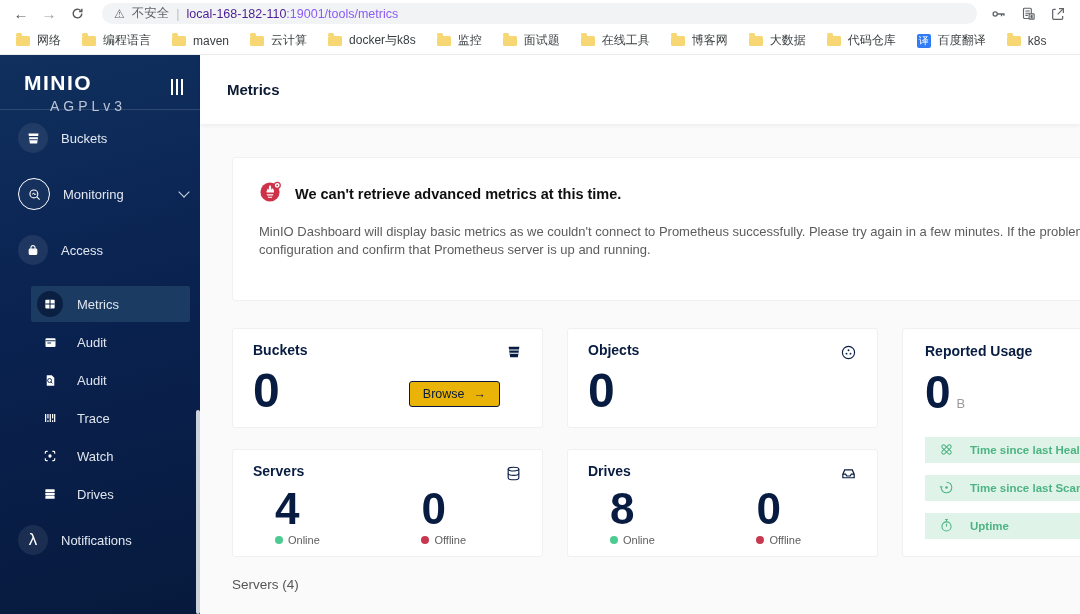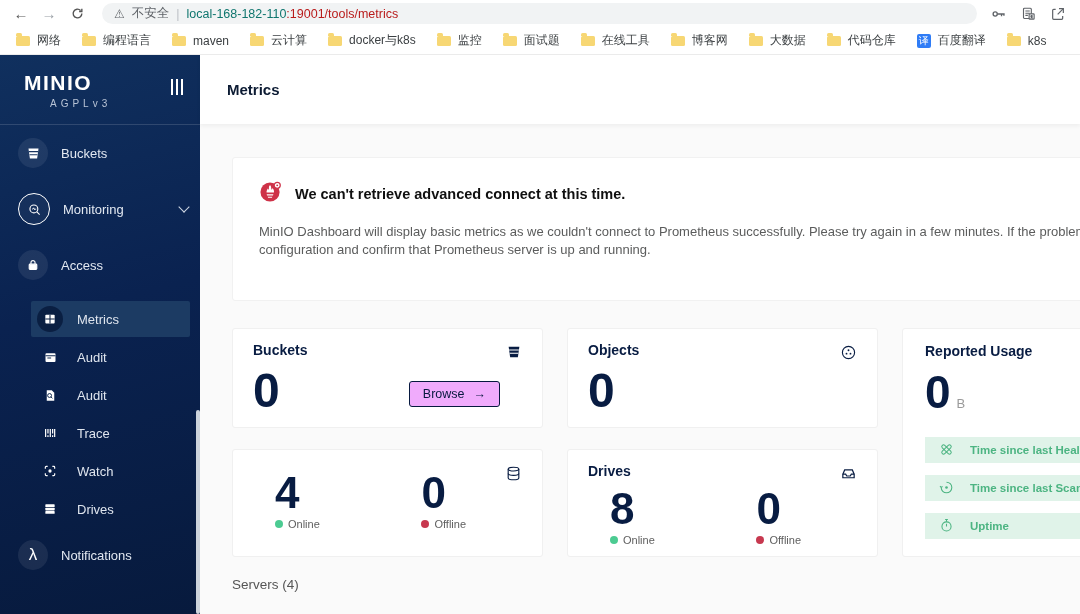--- a/index.html
+++ b/index.html
@@ -7,40 +7,40 @@
   .screen { width:1080px; height:614px; position:relative; overflow:hidden; background:#fff; }
 
   
   .chrome { height:27px; display:flex; align-items:center; padding:0 10px; gap:6px; background:#fff; }
   .nav-ic { width:22px; text-align:center; color:#555; font-size:15px; line-height:1; cursor:pointer; }
   .nav-ic.fwd { color:#9aa0a6; }
   .nav-ic svg { display:block; margin:0 auto; }
   .addr { flex:1; height:21px; background:#f1f3f4; border-radius:11px; display:flex; align-items:center; padding:0 12px; margin:0 8px; font-size:12.5px; color:#5f6368; gap:7px; }
   .addr .tri { font-size:12px; color:#5f6368; }
   .addr .sep { color:#bdc1c6; }
-  .addr .host { color:#0f766e; }
-  .addr .path { color:#b91c1c; }
+  .addr .host { color:#4c1d95; }
+  .addr .path { color:#8b5cf6; }
   .chrome-right { display:flex; align-items:center; gap:14px; color:#5f6368; padding-right:4px; }
   .chrome-right svg { display:block; }
 
   
   .bookmarks { height:28px; display:flex; align-items:center; gap:21px; padding:0 16px; font-size:12px; color:#3c4043; background:#fff; border-bottom:1px solid #ececec; white-space:nowrap; overflow:hidden; }
   .bm { display:flex; align-items:center; gap:7px; cursor:pointer; }
   .folder { width:14px; height:10px; background:#f7d774; border-radius:1.5px; position:relative; flex:none; }
   .folder::before { content:""; position:absolute; top:-3px; left:0; width:6px; height:3px; background:#f7d774; border-radius:1.5px 1.5px 0 0; }
   .tr-badge { width:14px; height:14px; background:#2f7cf6; color:#fff; font-size:10px; border-radius:2px; display:flex; align-items:center; justify-content:center; flex:none; }
 
   
   .app { display:flex; height:559px; }
 
   
   .sidebar { width:200px; flex:none; background:linear-gradient(165deg,#10305e 0%,#0a2250 45%,#071a3d 100%); color:#fff; position:relative; overflow:hidden; }
-  .logo-area { height:70px; padding:16px 0 8px 24px; border-bottom:1px solid rgba(255,255,255,.14); position:relative; }
+  .logo-area { height:55px; padding:16px 0 8px 24px; border-bottom:1px solid rgba(255,255,255,.14); position:relative; }
   .logo { font-size:21px; font-weight:700; letter-spacing:1.5px; color:#fff; }
-  .license { font-size:10px; letter-spacing:4px; color:#b9c4d6; margin:3px 8px 0 26px; }
+  .license { font-size:14px; letter-spacing:4px; color:#b9c4d6; margin:3px 8px 0 26px; }
   .collapse { position:absolute; right:17px; top:24px; display:flex; gap:2.5px; cursor:pointer; }
   .collapse i { width:2.5px; height:16px; background:#fff; display:block; }
   .nav { padding-top:8px; }
   .nav-item { height:40px; margin:0 12px 16px 18px; display:flex; align-items:center; gap:13px; cursor:pointer; }
   .ic-circle { width:30px; height:30px; border-radius:50%; background:rgba(255,255,255,.08); display:flex; align-items:center; justify-content:center; flex:none; }
   .ic-circle.ring { border:1px solid #fff; width:32px; height:32px; background:rgba(255,255,255,.04); }
   .nav-label { font-size:13px; color:#e2e8f1; }
   .chev { margin-left:auto; width:8px; height:8px; border-right:1.6px solid #cfd8e4; border-bottom:1.6px solid #cfd8e4; flex:none; }
   .chev.up { transform:rotate(-135deg) translate(-2px,-2px); }
   .chev.down { transform:rotate(45deg); margin-top:-4px; }
@@ -63,21 +63,21 @@
   .warn-title { font-size:14.5px; font-weight:700; color:#101010; }
   .warn-body { font-size:13px; color:#5b5c5c; line-height:1.35; margin-bottom:20px; max-width:1042px; }
   .warn-link { font-size:12.5px; color:#2781B0; text-decoration:underline; cursor:pointer; display:inline-block; }
 
   .grid { display:grid; grid-template-columns:311px 311px 430px; grid-template-rows:100px 108px; column-gap:24px; row-gap:21px; }
   .card { background:#fff; border:1px solid #f0f0f0; border-radius:3px; padding:13px 20px; position:relative; }
   .card-title { font-size:14px; font-weight:700; color:#081C42; }
   .corner-ic { position:absolute; top:15px; right:20px; color:#081C42; }
   .big { font-size:48px; font-weight:700; color:#081C42; line-height:1; }
   .val-row { display:flex; align-items:flex-end; margin-top:9px; }
-  .browse-btn { position:absolute; right:42px; bottom:20px; border:1px solid #07193f; border-radius:3px; background:#f0abfc; padding:5px 13px; font-size:12.5px; color:#07193f; display:flex; align-items:center; gap:9px; cursor:pointer; font-family:"Liberation Sans",sans-serif; }
+  .browse-btn { position:absolute; right:42px; bottom:20px; border:1px solid #07193f; border-radius:3px; background:#eab308; padding:5px 13px; font-size:12.5px; color:#07193f; display:flex; align-items:center; gap:9px; cursor:pointer; font-family:"Liberation Sans",sans-serif; }
   .stats { display:flex; justify-content:space-between; padding:0 56px 0 22px; margin-top:8px; }
   .stat { display:flex; flex-direction:column; align-items:flex-start; }
   .stat .big { font-size:44px; }
   .stat-label { font-size:11px; color:#5e5e5e; display:flex; align-items:center; gap:5px; margin-top:3px; }
   .dot { width:8px; height:8px; border-radius:50%; display:inline-block; flex:none; }
   .dot.on { background:#4CCB92; }
   .dot.off { background:#C7384F; }
 
   .usage-card { grid-column:3; grid-row:1 / 3; padding:14px 0 0 22px; }
   .usage-val { display:flex; align-items:flex-end; gap:6px; margin:10px 0 22px; }
@@ -308,21 +308,21 @@
         <div class="warn-card">
           <div class="warn-head">
             <span>
               <svg width="23" height="23" viewBox="0 0 24 24">
                   <circle cx="11.5" cy="12.5" r="10" fill="#CE3248"></circle>
                   <path fill="#fff" d="M11.5 5.2c1.7 1.9.9 3.7 1.7 5 .5-.3.8-1 .8-1.8 1.3 1.3 1.9 2.9 1.6 4.6H7.9c-.3-2 .9-3 1.2-4.2.4.6.5 1.1 1 1.4.7-1.6-.5-3.1 1.4-5zM8 14.8h7l-.4 1.5H8.4zM9.1 17.4h4.8l-.4 1.2H9.5z"></path>
                   <circle cx="19" cy="5.6" r="3.2" fill="#fff" stroke="#CE3248" stroke-width="1.3"></circle>
                   <circle cx="19" cy="5.6" r="1" fill="#CE3248"></circle>
                 </svg>
             </span>
-            <span class="warn-title">We can't retrieve advanced connect at this time.</span>
+            <span class="warn-title">We can't retrieve advanced metrics at this time.</span>
           </div>
           <p class="warn-body">MinIO Dashboard will display basic metrics as we couldn't connect to Prometheus successfully. Please try again in a few minutes. If the problem persists, you can review your configuration and confirm that Prometheus server is up and running.</p>
         </div>
 
         <div class="grid">
 
           <div class="card">
             <div class="card-title">Buckets</div>
             <span class="corner-ic">
               <svg width="16" height="16" viewBox="0 0 24 24">
@@ -386,20 +386,21 @@
                       <circle cx="12" cy="13.5" r="7.3"></circle>
                       <path d="M9.8 2.5h4.4M12 2.5v3.5M12 13.5V9.3"></path>
                     </svg>
                 </span>
                 <span>Uptime</span>
               </div>
             </div>
           </div>
 
           <div class="card">
+            <div class="card-title">Servers</div>
             <span class="corner-ic">
               <svg width="17" height="17" viewBox="0 0 24 24" fill="none" stroke="#081C42" stroke-width="1.6">
                   <ellipse cx="12" cy="5.8" rx="7.5" ry="2.7"></ellipse>
                   <path d="M4.5 5.8v12.4c0 1.5 3.4 2.7 7.5 2.7s7.5-1.2 7.5-2.7V5.8"></path>
                   <path d="M4.5 12c0 1.5 3.4 2.7 7.5 2.7s7.5-1.2 7.5-2.7"></path>
                 </svg>
             </span>
             <div class="stats">
               <div class="stat">
                 <span class="big">4</span>

